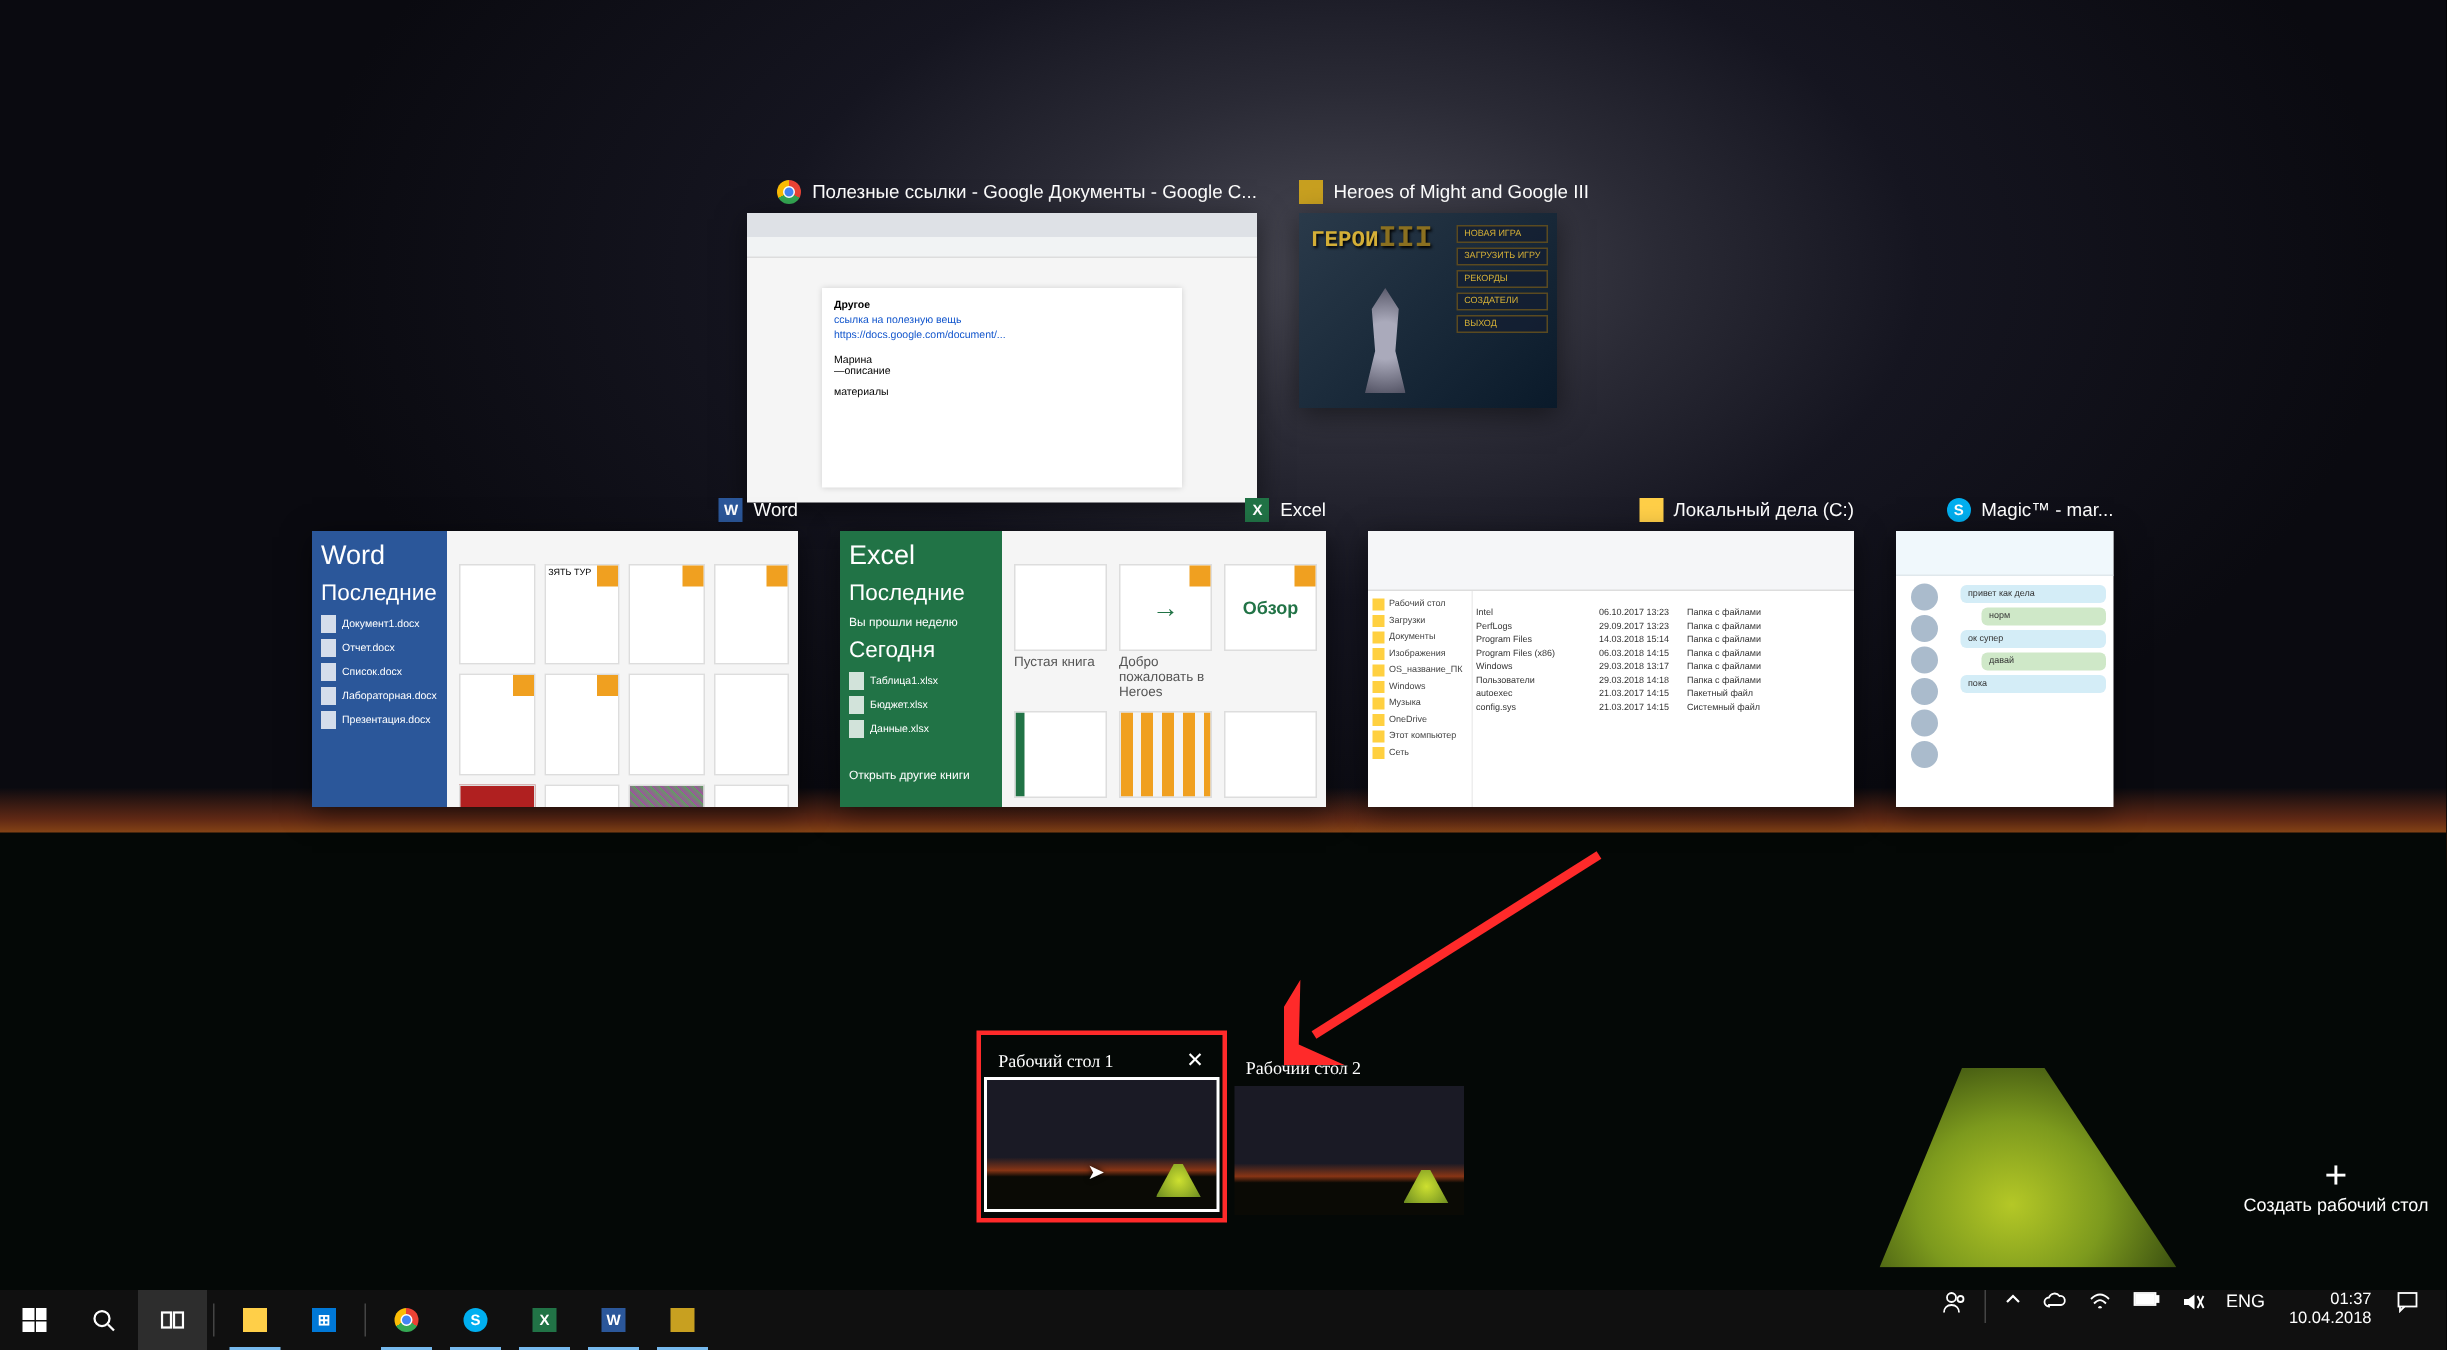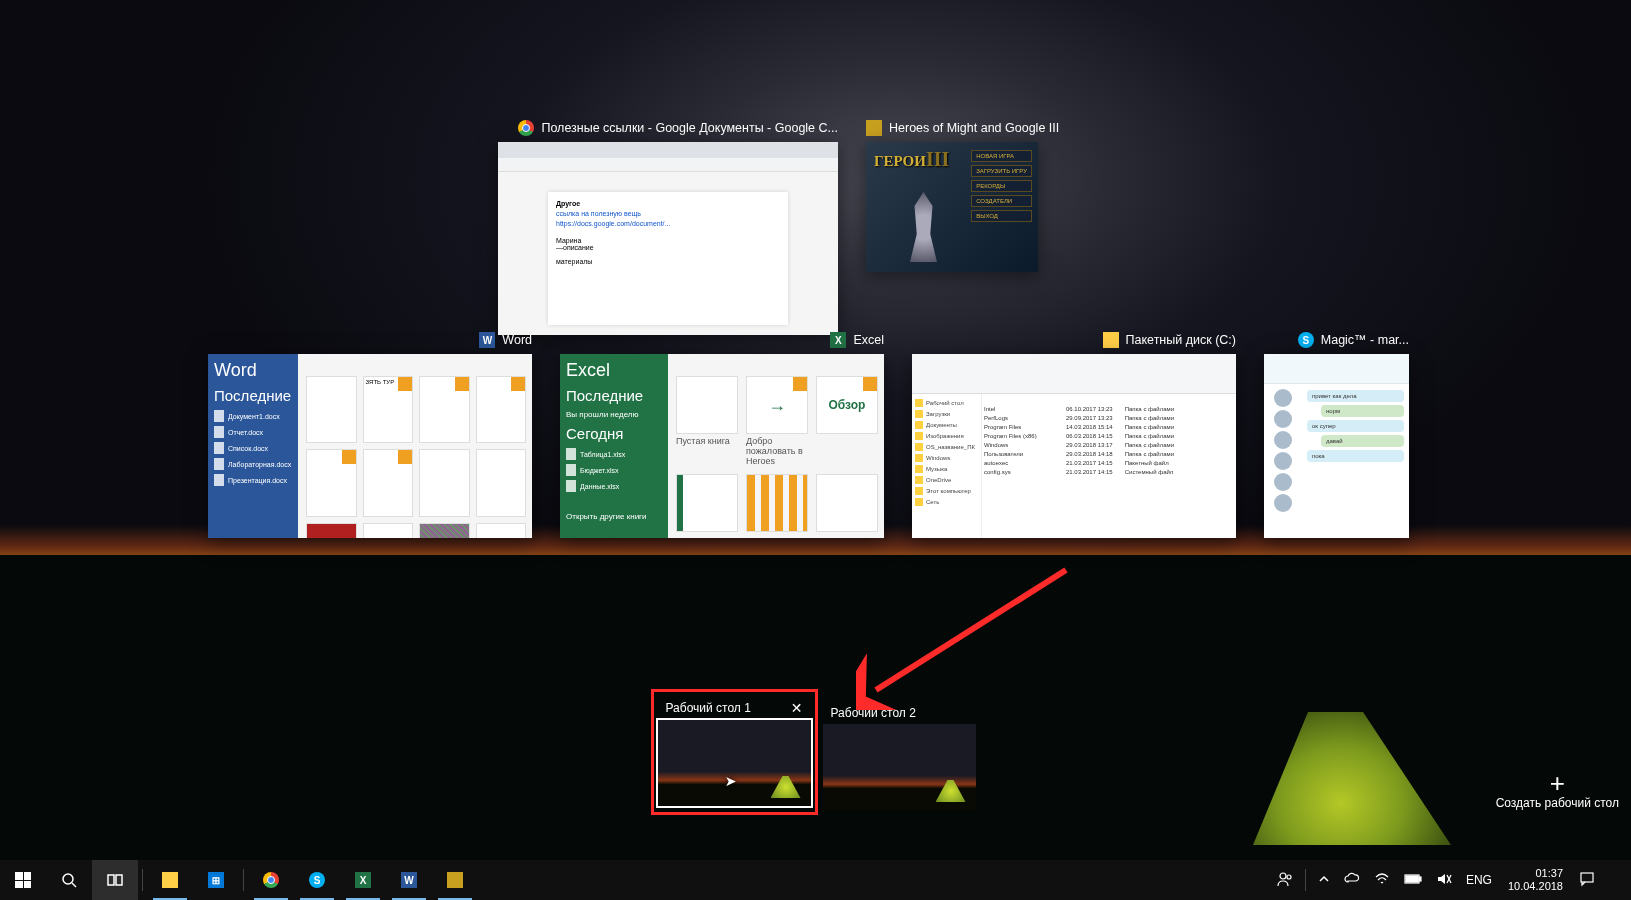--- a/index.html
+++ b/index.html
@@ -93,21 +93,21 @@
 .thumb-excel  { width: 324px; height: 184px; }
 .thumb-explr  { width: 324px; height: 184px; background:#fff; }
 .thumb-skype  { width: 145px; height: 184px; background:#fff; }
 .word-side { position:absolute; left:0; top:0; bottom:0; width:90px; background:#2b579a; color:#fff; padding:6px; font-size:9px; }
 .excel-side { position:absolute; left:0; top:0; bottom:0; width:108px; background:#217346; color:#fff; padding:6px; font-size:9px; }
 .chrome-body { position:absolute; inset:0; }
 .chrome-tabs { height:16px; background:#dee1e6; }
 .chrome-url  { height:14px; background:#f1f3f4; border-bottom:1px solid #ddd; }
 .chrome-doc  { position:absolute; left:50px; right:50px; top:50px; bottom:10px; background:#fff; box-shadow:0 0 4px rgba(0,0,0,0.15); padding:8px; font-size:7px; }
 .chrome-doc .lnk { color:#1155cc; display:block; margin:3px 0;}
-.homm-logo { position:absolute; left:8px; top:6px; font-size:15px; font-weight:900; color:#d4af37; text-shadow:1px 1px 2px #000; font-family:Liberation Serif, serif;}
+.homm-logo { position:absolute; left:8px; top:6px; font-size:15px; font-weight:900; color:#d4af37; text-shadow:1px 1px 2px #000; font-family:Liberation Mono, monospace;}
 .homm-iii  { color:#8b7020; font-size:20px;}
 .homm-menu { position:absolute; right:6px; top:8px; display:flex; flex-direction:column; gap:3px; font-size:6px; color:#d4af37;}
 .homm-menu span{background:rgba(20,30,50,0.7);padding:2px 4px;border:1px solid #5a4a20;}
 .homm-hero { position:absolute; left:35px; top:50px; width:45px; height:70px; background:radial-gradient(circle,#aab 30%,#445 100%); clip-path:polygon(50% 0,70% 20%,65% 60%,80% 100%,20% 100%,35% 60%,30% 20%);}
 .office-heading { font-size:18px; font-weight:300; margin-bottom:6px; }
 .office-sub { font-size:15px; margin-bottom:4px; }
 .office-item { font-size:7px; padding:2px 0; display:flex; align-items:center; gap:4px;}
 .office-item::before{content:"";width:10px;height:12px;background:rgba(255,255,255,0.8);}
 .office-grid { position:absolute; left:98px; right:6px; top:22px; display:grid; grid-template-columns:repeat(4,1fr); gap:6px;}
 .office-tpl { aspect-ratio:3/4; background:#fff; border:1px solid #ddd; font-size:6px; padding:2px; position:relative;}
@@ -134,20 +134,21 @@
   bottom:50px;
   left:0; right:0;
   display:flex;
   align-items:flex-end;
   justify-content:center;
   gap:10px;
 }
 .desktop-tile {
   color:#fff;
   font-size:12px;
+  font-family:Liberation Serif, serif;
 }
 .desktop-tile-head{display:flex;justify-content:space-between;align-items:center;padding:2px 8px;}
 .desktop-thumb{width:153px;height:86px;background:linear-gradient(to bottom,#1a1a25 60%,#883515 70%,#0a0a05 75%);margin-top:2px;position:relative;}
 .desktop-thumb .mini-tent{position:absolute;right:10px;bottom:8px;width:30px;height:22px;background:radial-gradient(circle,#cde030,#6a8a20);clip-path:polygon(0 100%,40% 0,60% 0,100% 100%);}
 .desktop-tile.active .desktop-thumb{outline:2px solid #fff;}
 .desktop-tile.active{outline:3px solid #ff2a2a;outline-offset:2px;padding:4px 2px;}
 .close-x{font-size:14px;cursor:pointer;}
 .cursor-ptr{position:absolute;left:44%;top:62%;color:#fff;font-size:14px;filter:drop-shadow(0 0 2px #000);}
 .new-desktop{
   position:absolute;
@@ -170,21 +171,21 @@
   height:40px;
   background:#101010;
   display:flex;
   align-items:center;
   color:#fff;
 }
 .tb-left{display:flex;align-items:center;height:100%;}
 .tb-btn{width:46px;height:100%;display:flex;align-items:center;justify-content:center;}
 .tb-app{width:46px;height:100%;display:flex;align-items:center;justify-content:center;position:relative;}
 .tb-app.running::after{content:"";position:absolute;bottom:0;left:6px;right:6px;height:2px;background:#76b9ed;}
-.tb-right{margin-left:auto;display:flex;align-items:center;height:100%;gap:2px;padding-right:22px;}
+.tb-right{margin-left:auto;display:flex;height:100%;gap:2px;padding-right:4px;}
 .tb-right .sys{padding:0 6px;font-size:12px;}
 .tb-clock{font-size:11px;text-align:right;line-height:1.2;padding:0 8px;}
 .tb-icon{width:16px;height:16px;}
 .win-logo{width:16px;height:16px;display:grid;grid-template-columns:1fr 1fr;grid-template-rows:1fr 1fr;gap:1px;}
 .win-logo span{background:#fff;}
 .divider{width:1px;height:22px;background:#444;margin:0 4px;}
 </style>
 </head>
 <body>
 
@@ -308,21 +309,21 @@
           <div>
               <div class="excel-tpl"></div>
             </div>
         </div>
       </div>
     </div>
 
     <div class="window-tile">
       <div class="tile-header">
           <span class="app-icon icon-explorer"></span>
-        <span>Пакетный диск (C:)</span>
+        <span>Локальный дела (C:)</span>
         </div>
       <div class="thumb thumb-explr">
         <div class="explr-top"></div>
         <div class="explr-side">
           <div>Рабочий стол</div>
             <div>Загрузки</div>
           <div>Документы</div>
             <div>Изображения</div>
           <div>OS_название_ПК</div>
             <div>Windows</div>

